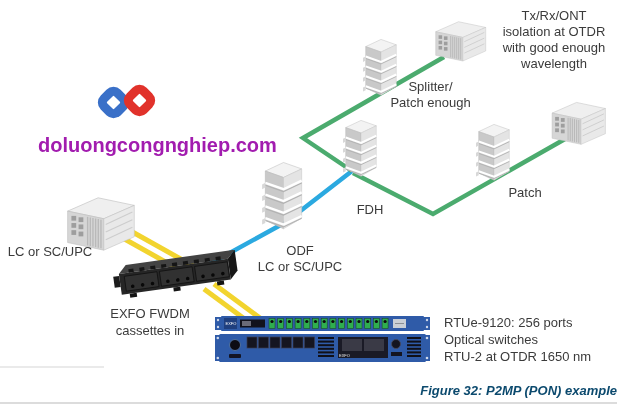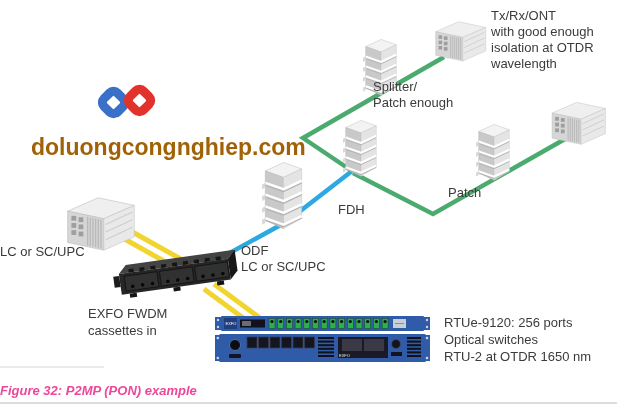--- a/index.html
+++ b/index.html
@@ -1,25 +1,25 @@
 <!DOCTYPE html>
 <html><head>
 <meta charset="utf-8">
 <style>
   html,body{margin:0;padding:0;background:#fff;}
   .canvas{position:relative;width:617px;height:406px;background:#ffffff;
           font-family:"Liberation Sans",sans-serif;overflow:hidden;}
   .abs{position:absolute;}
-  .label{position:absolute;color:#3b3b3b;font-size:13px;line-height:16px;}
+  .label{position:absolute;color:#3b3b3b;font-size:13px;line-height:16px;text-align:center;}
   .label .ln{display:block;}
   .label--left{text-align:left;line-height:17px;}
-  .caption{position:absolute;left:0;top:383px;width:617px;text-align:left;
-           color:#ec4899;font-size:13px;font-weight:bold;font-style:italic;}
-  .wm-text{position:absolute;left:31px;top:134px;width:206px;text-align:center;
-           color:#a16207;font-size:23px;font-weight:bold;}
+  .caption{position:absolute;left:0;top:383px;width:617px;text-align:right;
+           color:#0c4a6e;font-size:13px;font-weight:bold;font-style:italic;}
+  .wm-text{position:absolute;left:38px;top:134px;width:206px;text-align:center;
+           color:#a21caf;font-size:20px;font-weight:bold;}
   .hline{position:absolute;}
   svg{display:block;}
   .link{fill:none;}
 </style>
 </head>
 <body>
 
 <div class="canvas">
 
   <svg width="0" height="0" style="position:absolute">
@@ -278,28 +278,28 @@
 
   <div class="label" style="left:338px;top:202px;width:64px">
     <span class="ln">FDH</span>
   </div>
 
   <div class="label" style="left:373px;top:79px;width:115px">
     <span class="ln">Splitter/</span>
     <span class="ln">Patch enough</span>
   </div>
 
-  <div class="label" style="left:448px;top:185px;width:66px">
+  <div class="label" style="left:492px;top:185px;width:66px">
     <span class="ln">Patch</span>
   </div>
 
   <div class="label" style="left:491px;top:8px;width:126px">
     <span class="ln">Tx/Rx/ONT</span>
+    <span class="ln">isolation at OTDR</span>
     <span class="ln">with good enough</span>
-    <span class="ln">isolation at OTDR</span>
     <span class="ln">wavelength</span>
   </div>
 
   <div class="label label--left" style="left:444px;top:314px;width:175px">
     <span class="ln">RTUe-9120: 256 ports</span>
     <span class="ln">Optical switches</span>
     <span class="ln">RTU-2 at OTDR 1650 nm</span>
   </div>
 
   <div class="caption">Figure 32: P2MP (PON) example</div>

